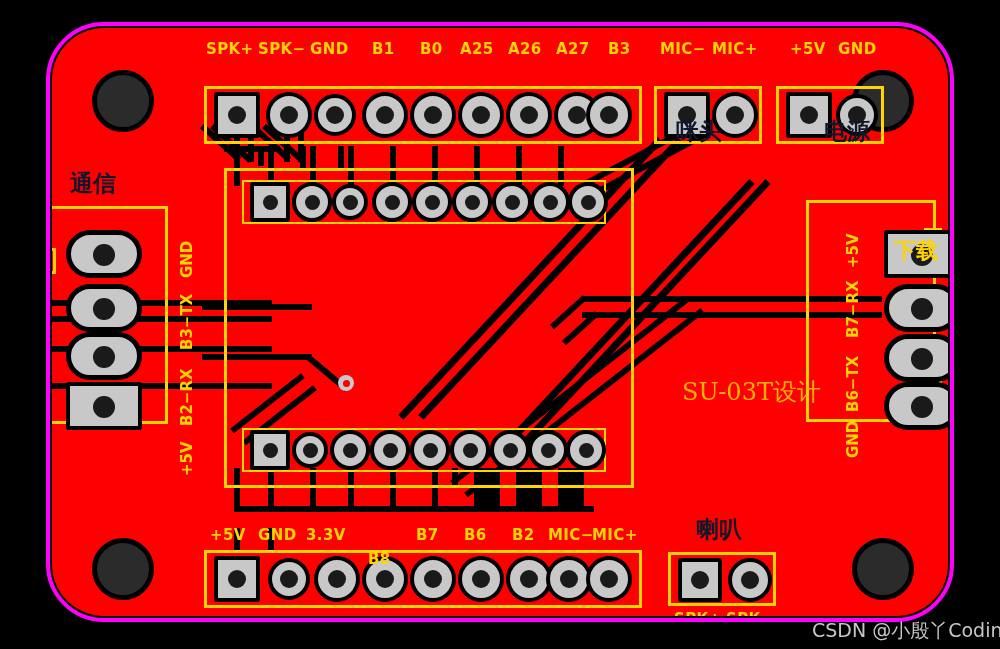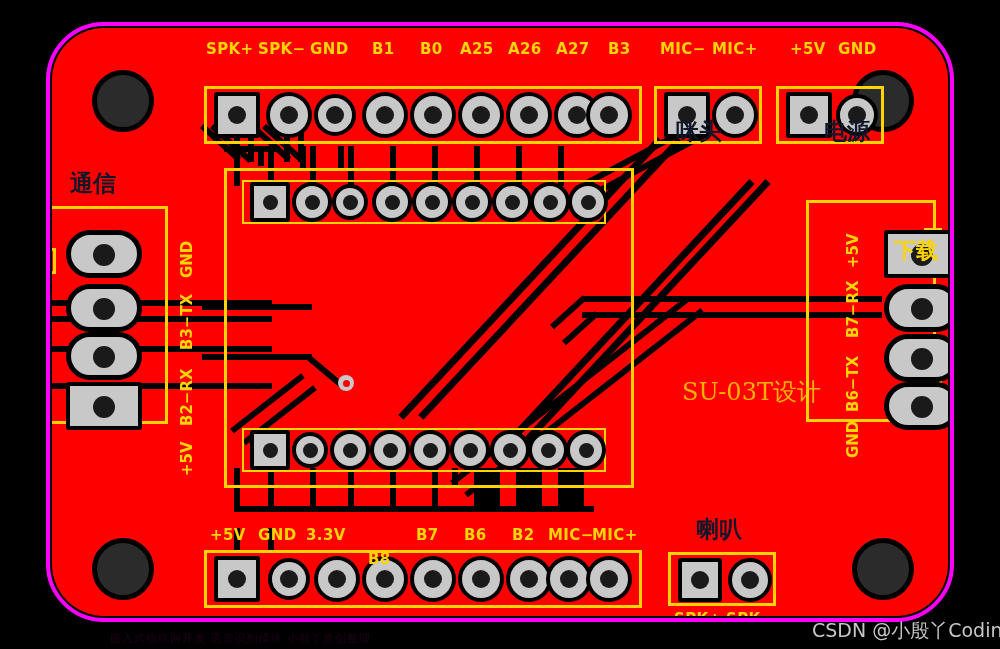--- a/index.html
+++ b/index.html
@@ -307,15 +307,14 @@
     <div class="lbl-v" style="left:794px;top:310px;">B7−RX</div>
     <div class="lbl-v" style="left:794px;top:384px;">B6−TX</div>
     <div class="lbl-v" style="left:794px;top:430px;">GND</div>
 
 
     <div class="su-serif" style="left:630px;top:336px;margin-top:16px;">SU-03T设计</div>
 
   </div>
 
   <div class="wm" style="left:812px;top:618px;">CSDN @小殷丫Coding</div>
-  <div class="wm-faint" style="left:110px;top:631px;">嵌入式物联网开发 语音识别模块 小殷丫原创整理</div>
 
 </div>
 
 </body></html>

